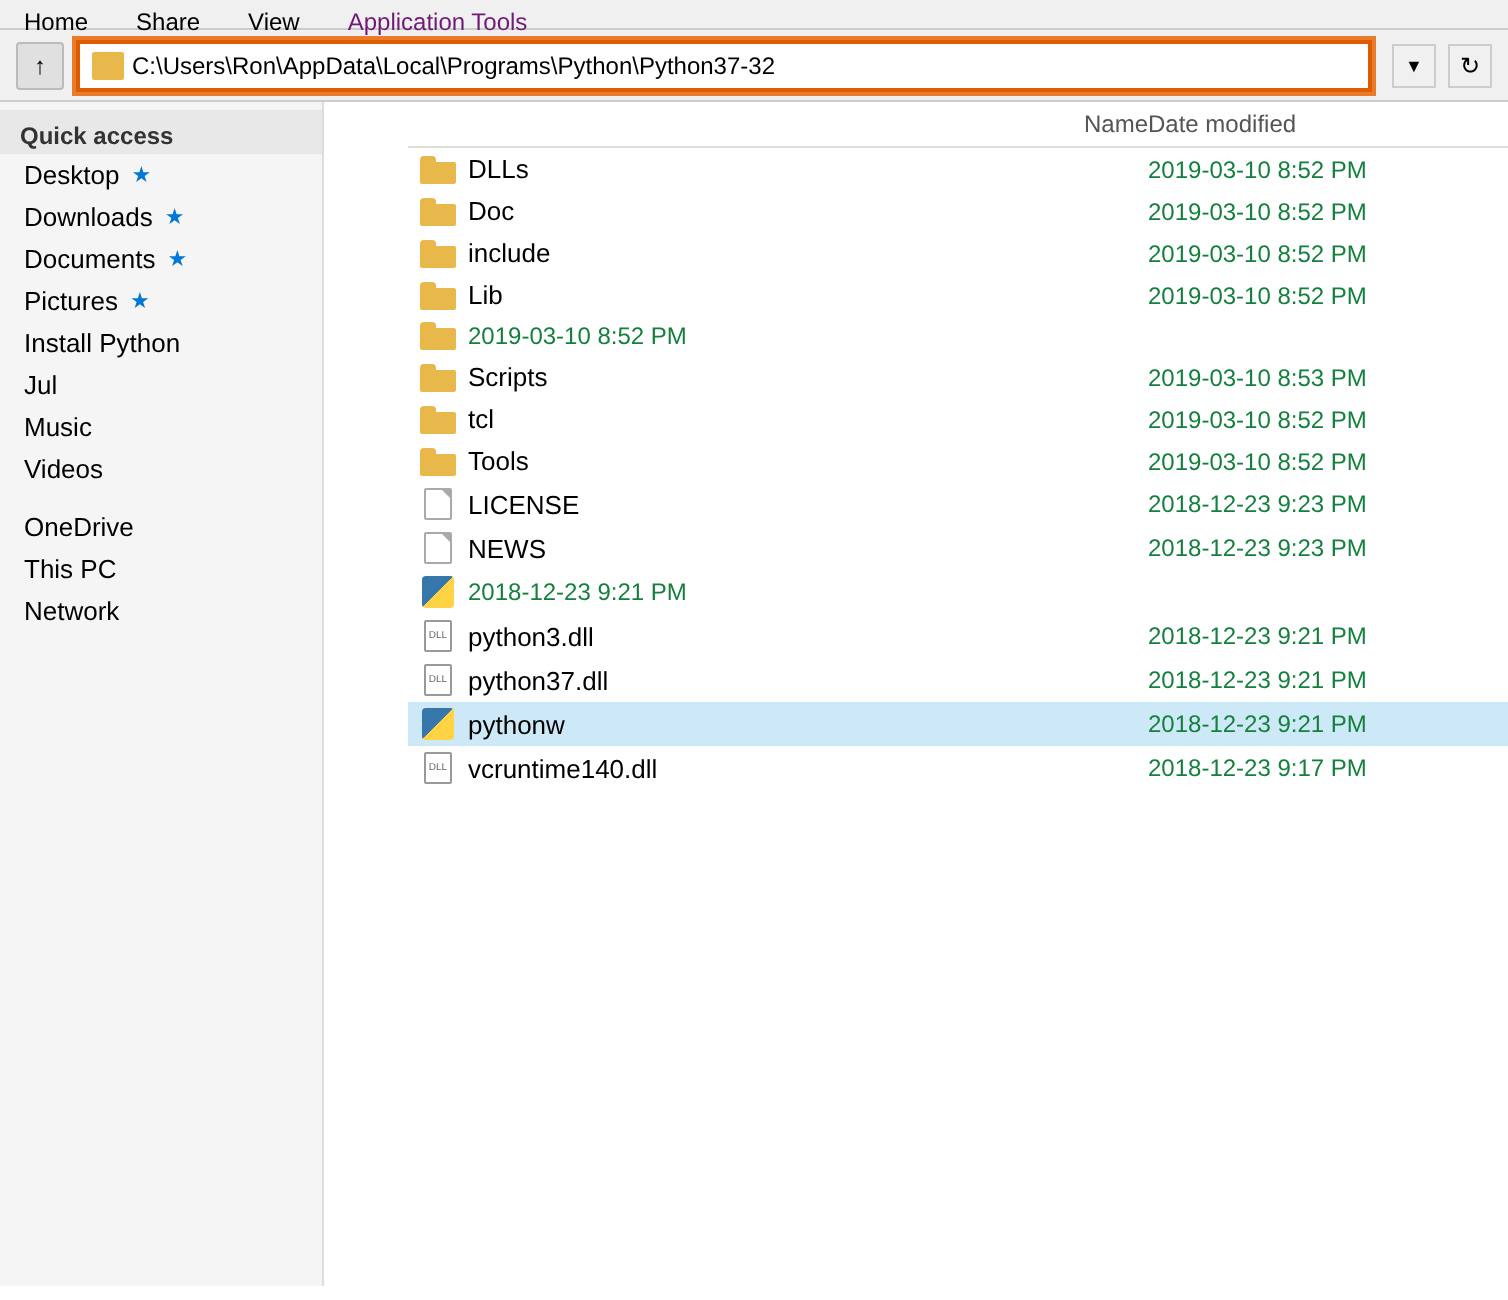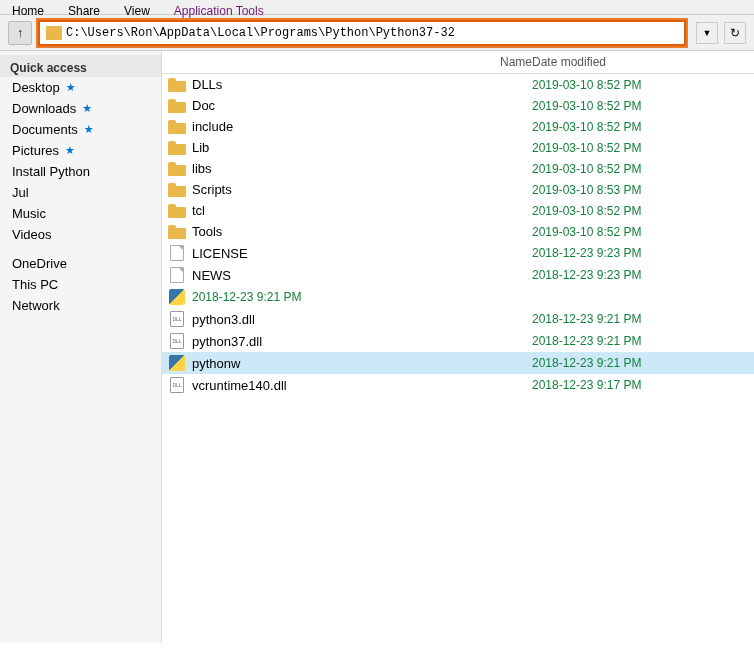--- a/index.html
+++ b/index.html
@@ -67,21 +67,20 @@
       width: 16px;
       height: 14px;
       background: #e8b84b;
       border-radius: 1px;
       flex-shrink: 0;
     }
     .address-text {
       font-size: 12px;
       color: #000;
       flex: 1;
-      font-family: Liberation Mono, monospace;
     }
     .address-dropdown {
       width: 22px;
       height: 22px;
       background: #f0f0f0;
       border: 1px solid #ccc;
       cursor: pointer;
       display: flex;
       align-items: center;
       justify-content: center;
@@ -97,20 +96,21 @@
       display: flex;
       align-items: center;
       justify-content: center;
       font-size: 12px;
     }
 
     
     .main-layout {
       display: flex;
       height: calc(650px - 22px - 36px);
+      gap: 42px;
     }
 
     
     .sidebar {
       width: 162px;
       background: #f5f5f5;
       border-right: 1px solid #ddd;
       overflow-y: auto;
       flex-shrink: 0;
       padding-top: 4px;
@@ -380,21 +380,20 @@
     <div class="file-icon-area">
             <div class="folder-icon"></div>
           </div>
     <div class="file-name">Lib</div>
     <div class="file-date">2019-03-10 8:52 PM</div>
   </div>
         <div class="file-row">
     <div class="file-icon-area">
             <div class="folder-icon"></div>
           </div>
-    <div class="file-name">libs</div>
     <div class="file-date">2019-03-10 8:52 PM</div>
   </div>
         <div class="file-row">
     <div class="file-icon-area">
             <div class="folder-icon"></div>
           </div>
     <div class="file-name">Scripts</div>
     <div class="file-date">2019-03-10 8:53 PM</div>
   </div>
         <div class="file-row">

